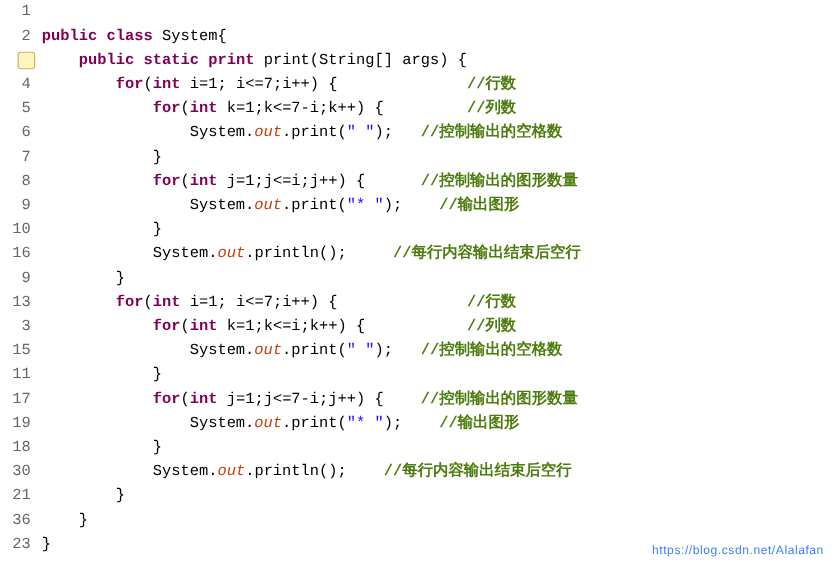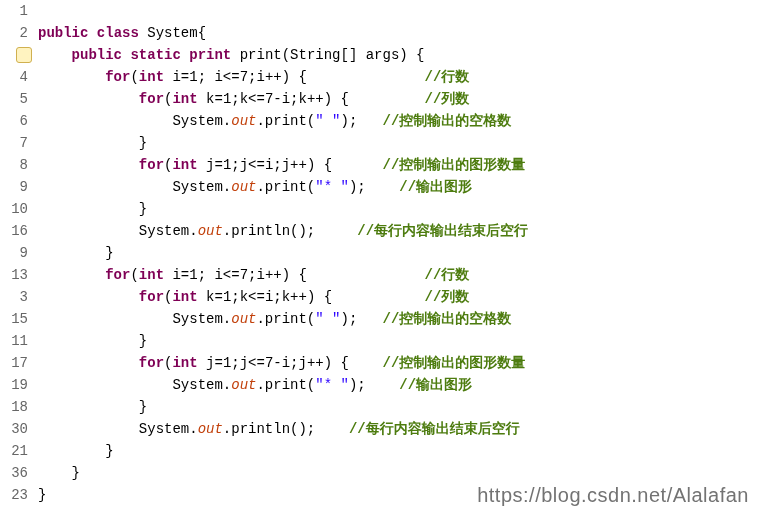--- a/index.html
+++ b/index.html
@@ -46,23 +46,23 @@
     color: #000;
   }
   .kw { color: #7f0055; font-weight: bold; }
   .str { color: #2a00ff; }
   .cmt { color: #4d7c0f; font-weight: bold; }
   .fld { color: #c2410c; font-style: italic; }
   .watermark {
     position: absolute;
     right: 12px;
     bottom: 4px;
-    color: #737373;
+    color: #3b82f6;
     font-family: Arial, sans-serif;
-    font-size: 20px;
+    font-size: 11px;
     letter-spacing: 0.5px;
     margin-top: 28px;
   }
 </style>
 </head>
 <body>
 
 <div class="code-area">
     <div class="line"><div class="gutter">1</div></div>
     <div class="line"><div class="gutter">2</div><div class="code"><span class="kw">public</span><span> </span><span class="kw">class</span><span> System{</span></div></div>

